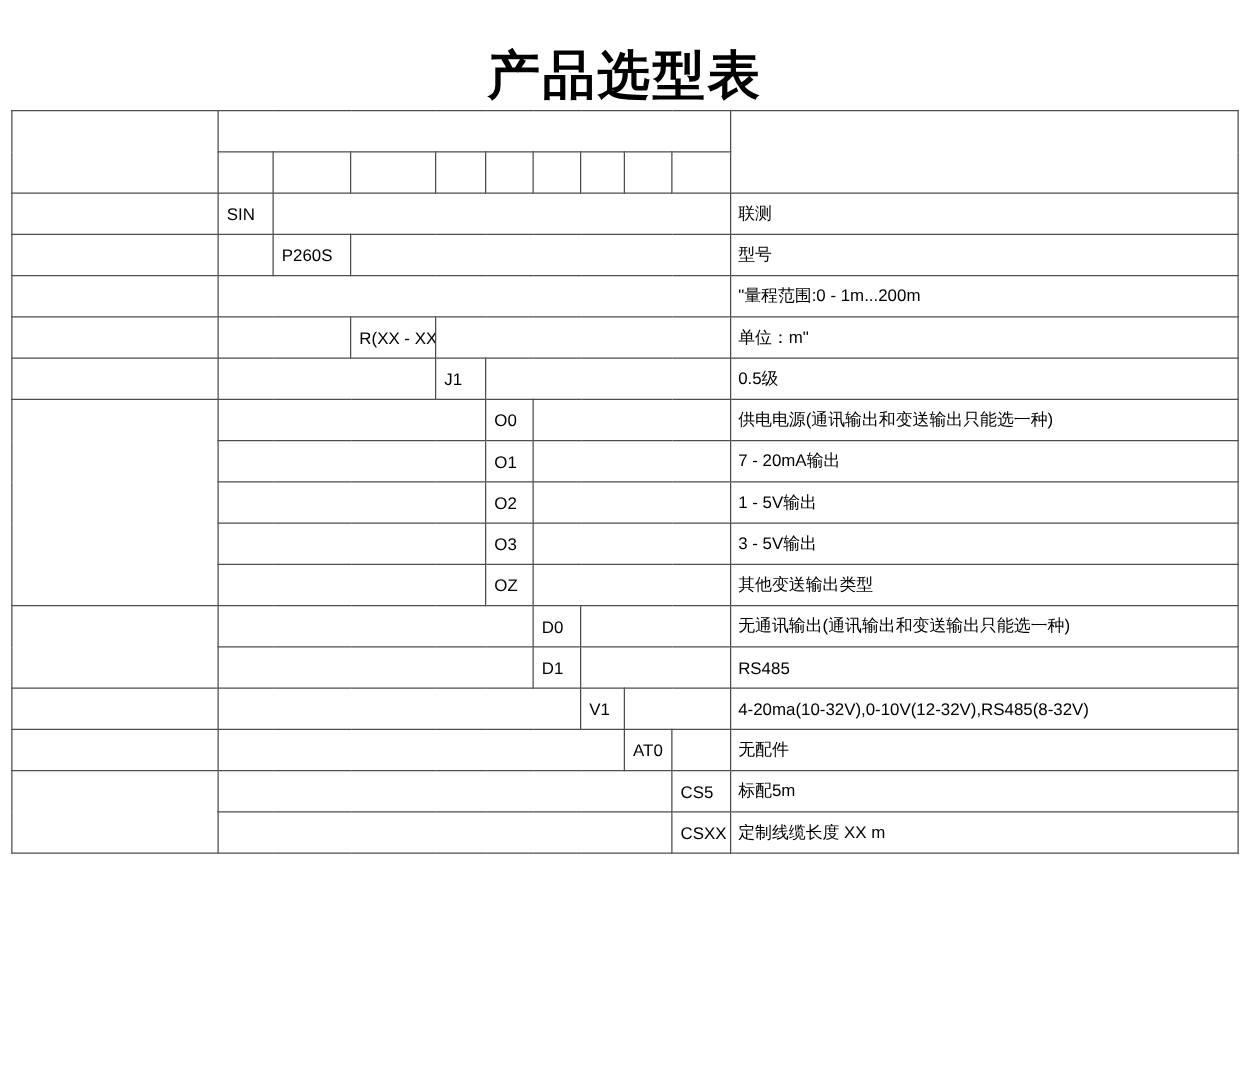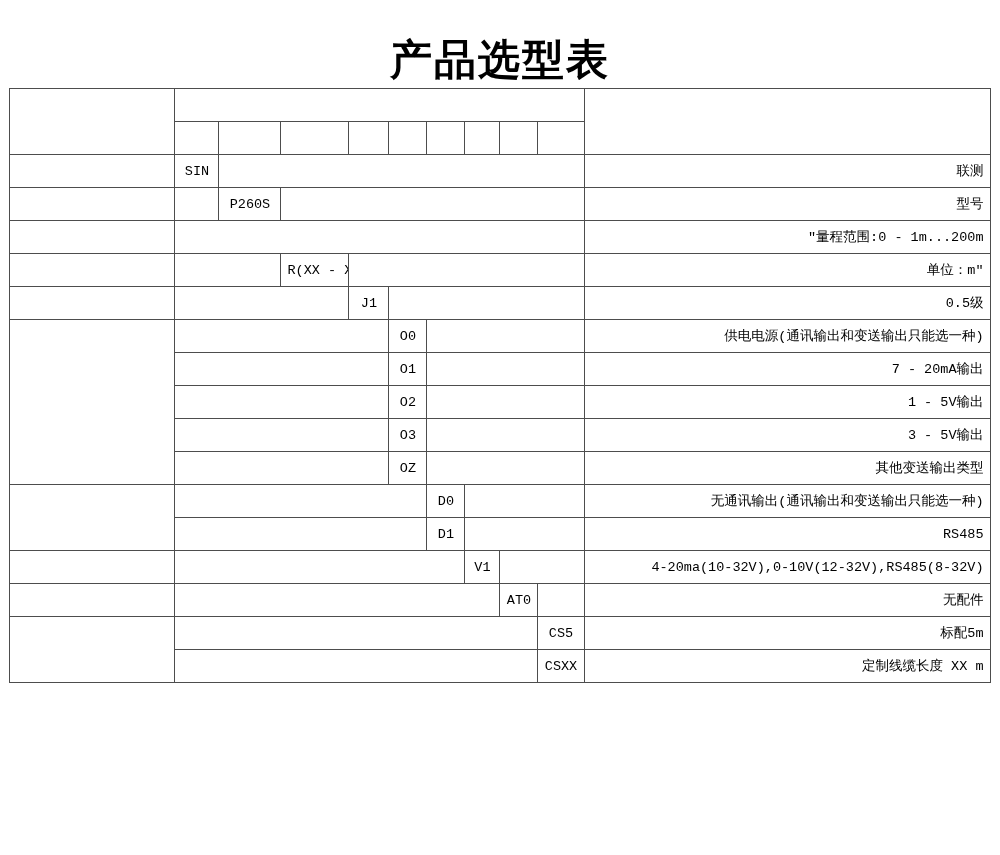--- a/index.html
+++ b/index.html
@@ -12,21 +12,20 @@
     height: 855px;
     font-family: "Liberation Sans", sans-serif;
     color: #000000;
     overflow: hidden;
   }
   .page {
     width: 1000px;
     height: 723px;
     position: relative;
     box-sizing: border-box;
-    font-family: Liberation Mono, monospace;
   }
   .main-title {
     text-align: center;
     font-size: 42px;
     font-weight: bold;
     letter-spacing: 2px;
     margin: 0;
     padding-top: 32px;
     color: #000000;
   }
@@ -79,26 +78,26 @@
   }
   td.dash {
     background: #1878e6;
     color: #ffffff;
     text-align: center;
     font-size: 15px;
     font-weight: bold;
     height: 30px;
   }
   td.code {
-    text-align: center;
+    text-align: left;
     font-size: 14px;
     color: #000000;
   }
   td.desc {
-    text-align: right;
+    text-align: left;
     font-size: 13.5px;
     color: #000000;
     padding-left: 8px;
     margin-top: 14px;
   }
   td.empty { background: #ffffff; }
 </style>
 </head>
 <body>
 

